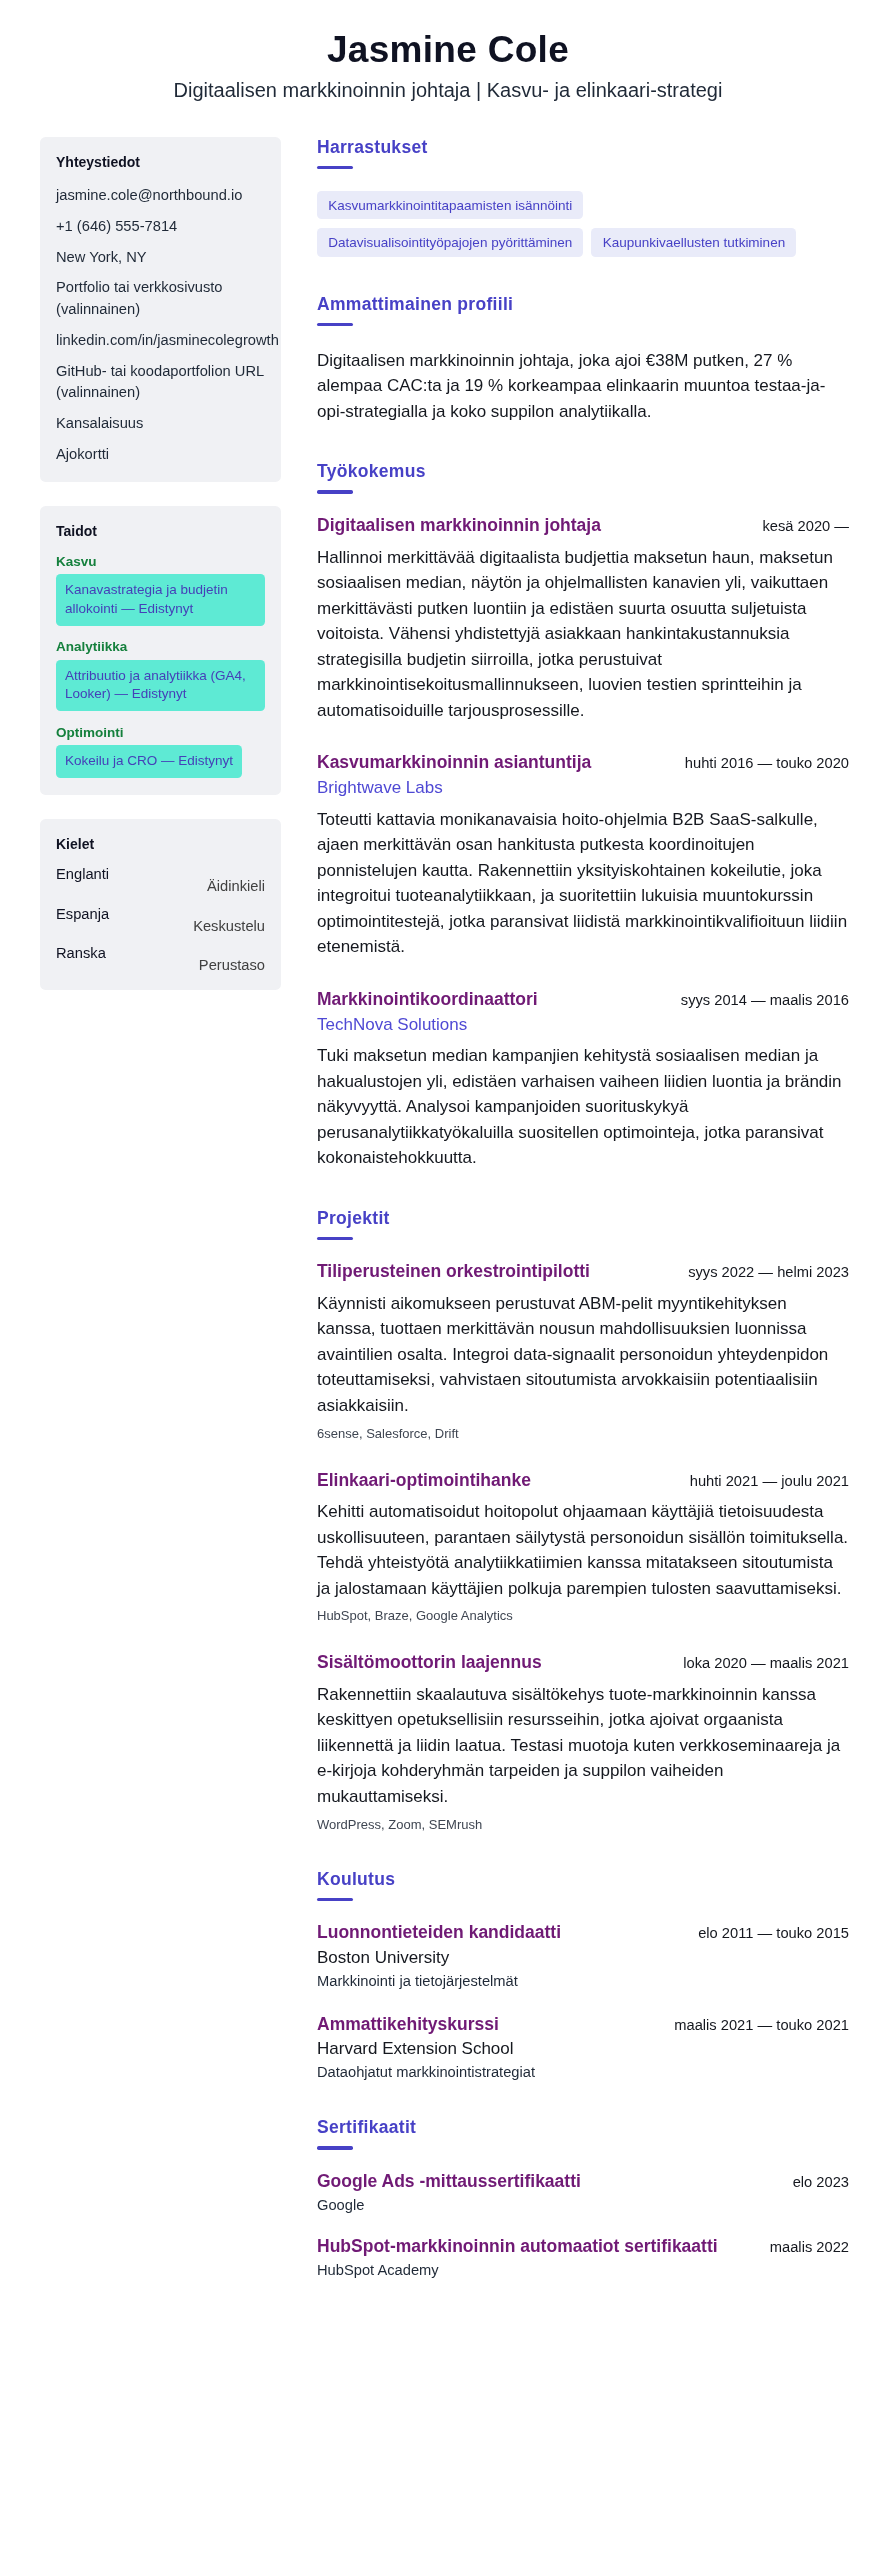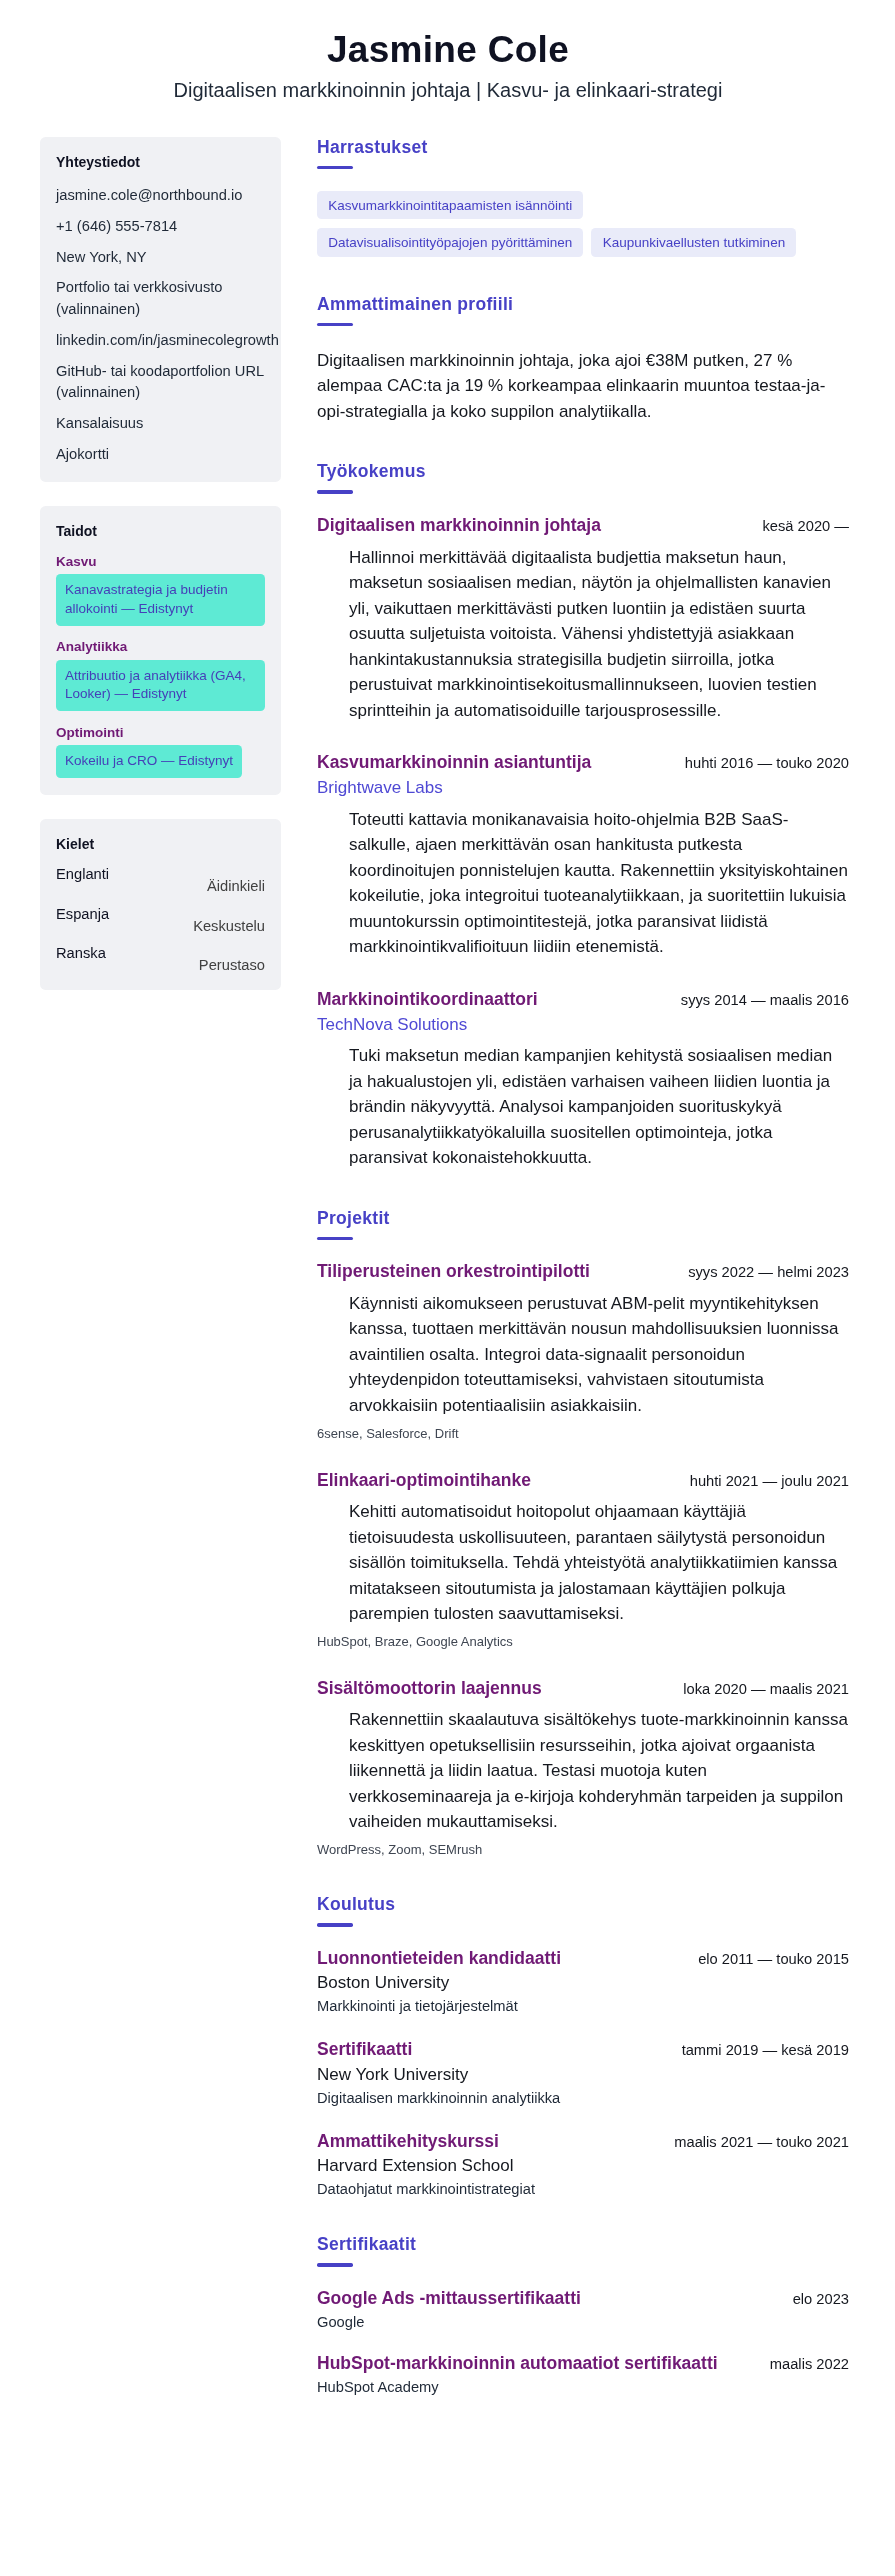--- a/index.html
+++ b/index.html
@@ -27,21 +27,21 @@
     padding: 35px 47px 0 40px; gap: 36px;
   }
   .sidebar { flex: 0 0 241px; width: 241px; display: flex; flex-direction: column; gap: 24px; }
   .main { flex: 1; min-width: 0; }
 
   
   .card { background: #f0f1f4; border-radius: 5.6px; padding: 17px 16px; }
   .card-title { font-size: 14px; font-weight: 700; color: #0f1222; margin-bottom: 14.7px; }
   .contact-item { font-size: 14.7px; line-height: 1.45; color: #1f2937; margin-bottom: 9.6px; }
   .contact-item:last-child { margin-bottom: 0; }
-  .skill-label { font-size: 13.5px; font-weight: 700; color: #701a75; margin: 13.5px 0 5.6px; }
+  .skill-label { font-size: 13.5px; font-weight: 700; color: #15803d; margin: 13.5px 0 5.6px; }
   .skill-group:first-of-type .skill-label { margin-top: 0; }
   .skill-pill {
     background: #5eead4; color: #4540b8; font-size: 13.5px; line-height: 1.4;
     padding: 6.8px 9px; border-radius: 4.5px; display: inline-block;
   }
   .lang-row { display: flex; justify-content: space-between; font-size: 14.7px; color: #0f1222; margin-bottom: 11.3px; }
   .lang-row:last-child { margin-bottom: 0; }
   .lang-level { color: #404040; margin-top: 12px; }
 
   
@@ -56,21 +56,21 @@
   }
 
   .body-text { font-size: 17px; line-height: 1.5; color: #15181f; }
 
   .entry { margin-bottom: 29px; }
   .entry:last-child { margin-bottom: 0; }
   .entry-head { display: flex; justify-content: space-between; align-items: baseline; gap: 13.5px; }
   .entry-title { font-size: 17.5px; font-weight: 700; color: #701a75; }
   .entry-dates { font-size: 14.7px; color: #15181f; white-space: nowrap; font-weight: 400; }
   .company { font-size: 17px; color: #4f49d4; margin-top: 5px; }
-  .entry .body-text { margin-top: 8.5px; margin-left: 32px; }
+  .entry .body-text { margin-top: 8.5px; }
   .tools { font-size: 13px; color: #3f4652; margin-top: 7.3px; }
 
   .edu-entry { margin-bottom: 25px; }
   .school { font-size: 17px; color: #15181f; margin-top: 4.5px; }
   .field { font-size: 14.7px; color: #1f2937; margin-top: 5px; }
 
   .cert-entry { margin-bottom: 22.6px; }
   .issuer { font-size: 14.7px; color: #1f2937; margin-top: 5px; }
 </style>
 </head>
@@ -220,28 +220,20 @@
 
         <article class="edu-entry">
           <div class="entry-head">
             <h3 class="entry-title">Luonnontieteiden kandidaatti</h3>
             <span class="entry-dates">elo 2011 — touko 2015</span>
           </div>
           <div class="school">Boston University</div>
           <div class="field">Markkinointi ja tietojärjestelmät</div>
         </article>
 
-        <article class="edu-entry">
-          <div class="entry-head">
-            <h3 class="entry-title">Sertifikaatti</h3>
-            <span class="entry-dates">tammi 2019 — kesä 2019</span>
-          </div>
-          <div class="school">New York University</div>
-          <div class="field">Digitaalisen markkinoinnin analytiikka</div>
-        </article>
 
         <article class="edu-entry">
           <div class="entry-head">
             <h3 class="entry-title">Ammattikehityskurssi</h3>
             <span class="entry-dates">maalis 2021 — touko 2021</span>
           </div>
           <div class="school">Harvard Extension School</div>
           <div class="field">Dataohjatut markkinointistrategiat</div>
         </article>
       </section>

